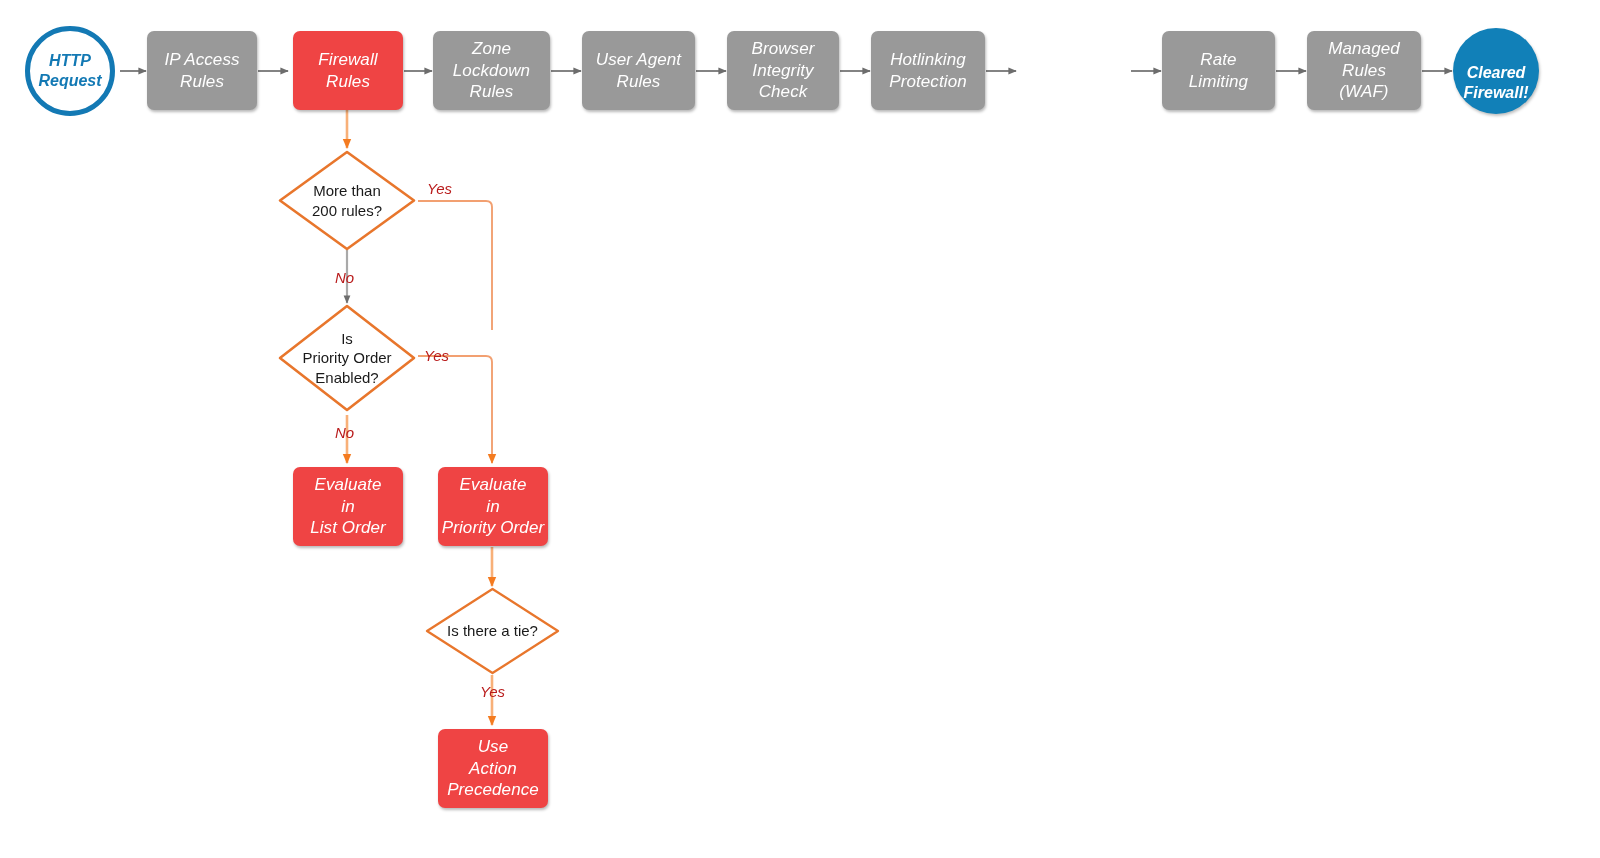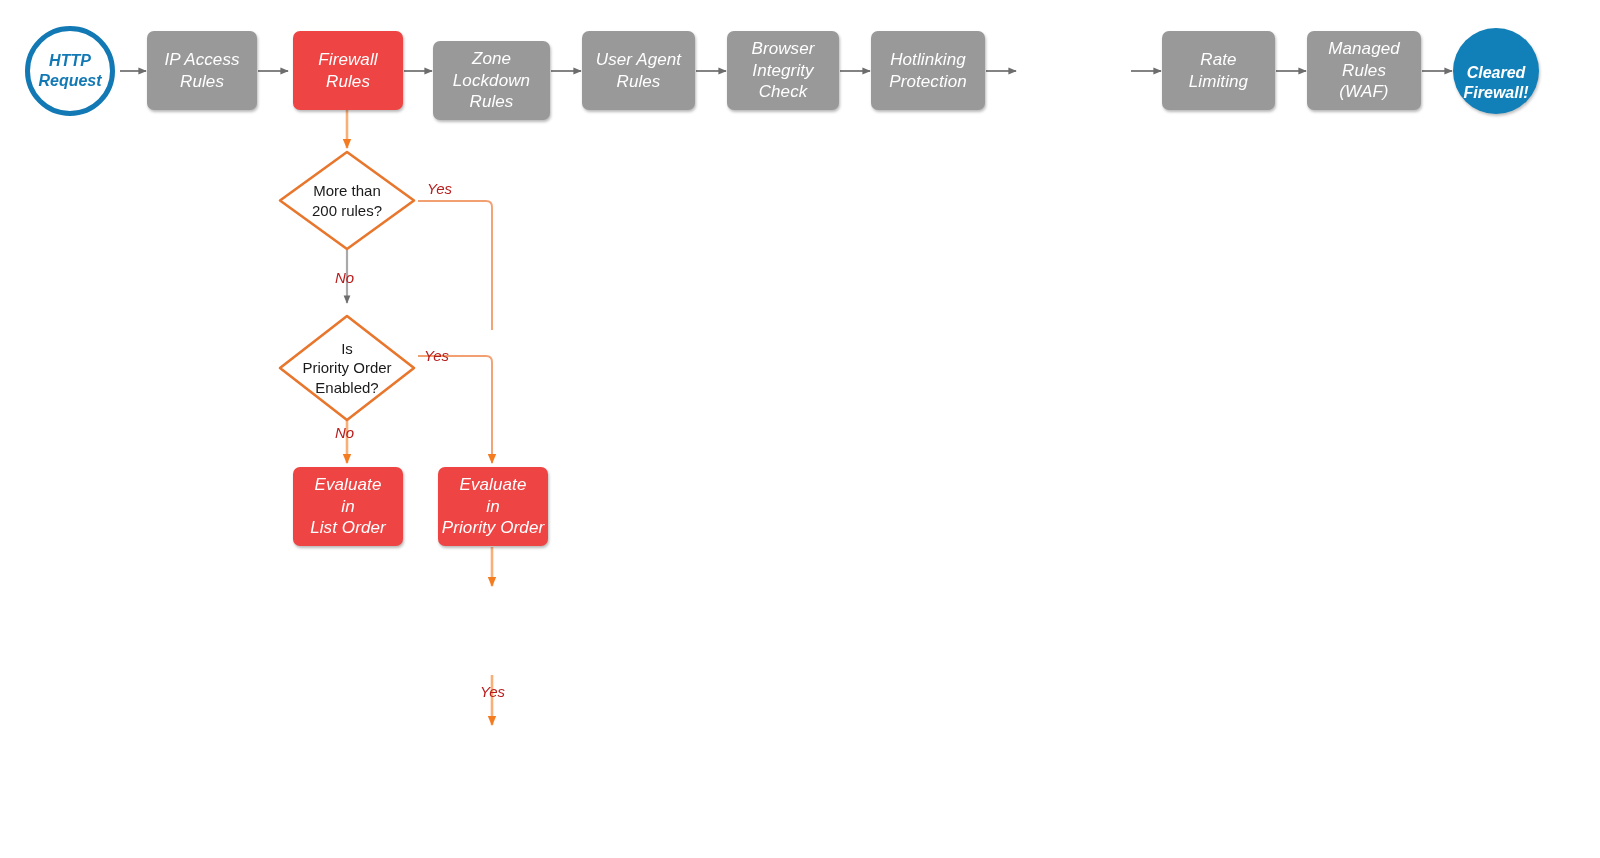--- a/index.html
+++ b/index.html
@@ -157,21 +157,21 @@
   <div class="node proc gray" style="left:147px; top:31px; width:110px; height:79px;">
     <span class="label">IP Access
 Rules</span>
   </div>
 
   <div class="node proc orange" style="left:293px; top:31px; width:110px; height:79px;">
     <span class="label">Firewall
 Rules</span>
   </div>
 
-  <div class="node proc gray" style="left:433px; top:41px; width:117px; height:79px;">
+  <div class="node proc gray" style="left:433px; top:31px; width:117px; height:79px;">
     <span class="label">Zone
 Lockdown
 Rules</span>
   </div>
 
   <div class="node proc gray" style="left:582px; top:31px; width:113px; height:79px;">
     <span class="label">User Agent
 Rules</span>
   </div>
 
@@ -207,21 +207,21 @@
     <svg width="142" height="105" viewBox="0 0 142 105">
       <path d="M71,4 L138,52.5 L71,101 L4,52.5 Z" fill="#ffffff" stroke="#E8762C" stroke-width="2.6" stroke-linejoin="round"></path>
     </svg>
     <span class="label">More than
 200 rules?</span>
   </div>
 
   <div class="edge-label" style="left:427px; top:180px;">Yes</div>
   <div class="edge-label" style="left:335px; top:269px;">No</div>
 
-  <div class="node decision" style="left:276px; top:312px; width:142px; height:112px;">
+  <div class="node decision" style="left:276px; top:302px; width:142px; height:112px;">
     <svg width="142" height="112" viewBox="0 0 142 112">
       <path d="M71,4 L138,56 L71,108 L4,56 Z" fill="#ffffff" stroke="#E8762C" stroke-width="2.6" stroke-linejoin="round"></path>
     </svg>
     <span class="label">Is
 Priority Order
 Enabled?</span>
   </div>
 
   <div class="edge-label" style="left:424px; top:347px;">Yes</div>
   <div class="edge-label" style="left:335px; top:424px;">No</div>
@@ -231,17 +231,28 @@
 in
 List Order</span>
   </div>
 
   <div class="node proc orange" style="left:438px; top:467px; width:110px; height:79px;">
     <span class="label">Evaluate
 in
 Priority Order</span>
   </div>
 
+  <div class="node decision" style="left:424px; top:586px; width:137px; height:90px;">
+    <svg width="137" height="90" viewBox="0 0 137 90">
+      <path d="M68.5,3 L134,45 L68.5,87 L3,45 Z" fill="#ffffff" stroke="#E8762C" stroke-width="2.3" stroke-linejoin="round"></path>
+    </svg>
+    <span class="label">Is there a tie?</span>
+  </div>
 
   <div class="edge-label" style="left:480px; top:683px;">Yes</div>
 
+  <div class="node proc orange" style="left:438px; top:729px; width:110px; height:79px;">
+    <span class="label">Use
+Action
+Precedence</span>
+  </div>
 
 </div>
 
 </body></html>

